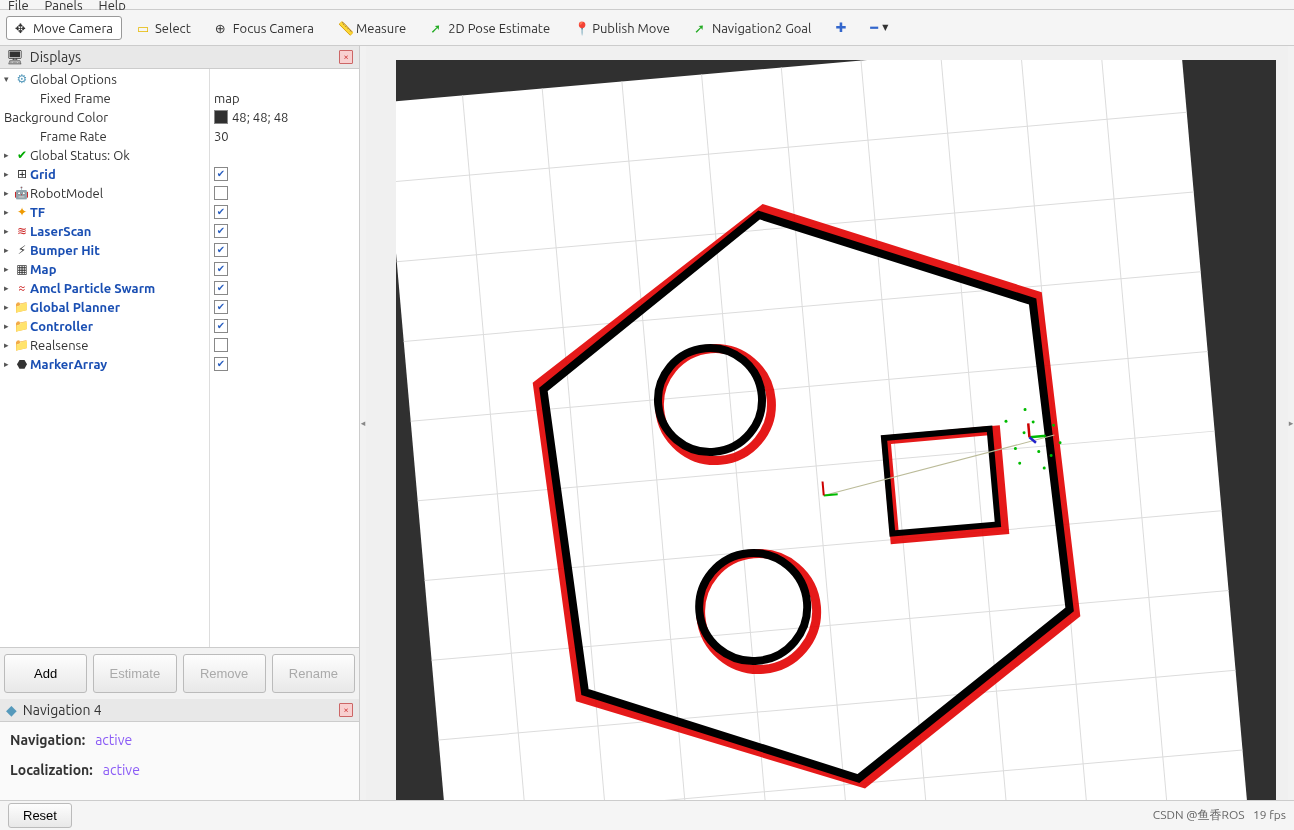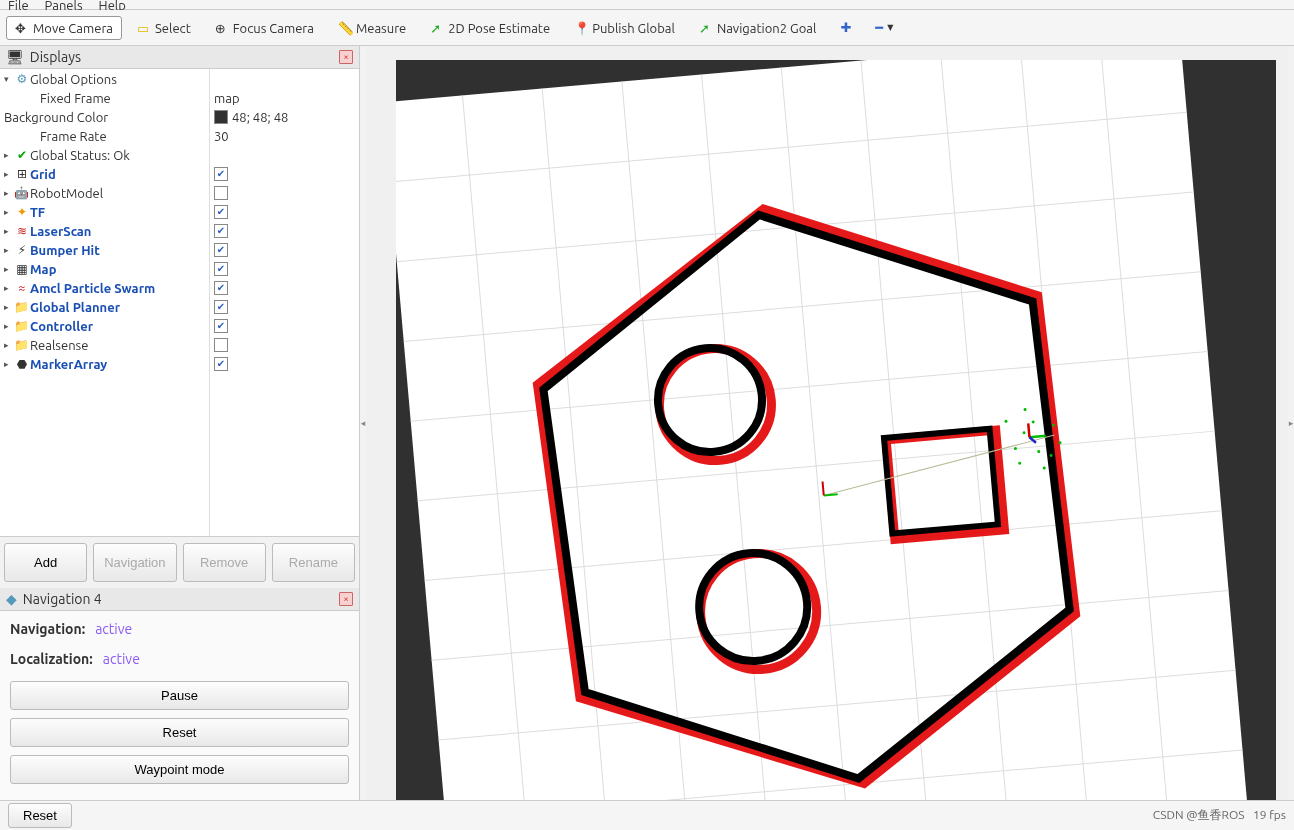--- a/index.html
+++ b/index.html
@@ -78,21 +78,21 @@
     <div class="tool">
       <span class="tool-icon" style="color:#c09020;">📏</span>
       <span>Measure</span>
     </div>
     <div class="tool">
       <span class="tool-icon" style="color:#2a2;">➚</span>
       <span>2D Pose Estimate</span>
     </div>
     <div class="tool">
       <span class="tool-icon" style="color:#c22;">📍</span>
-      <span>Publish Global</span>
+      <span>Publish Move</span>
     </div>
     <div class="tool">
       <span class="tool-icon" style="color:#2a2;">➚</span>
       <span>Navigation2 Goal</span>
     </div>
     <div class="tool">
         <span style="color:#36c;">✚</span>
       </div>
     <div class="tool">
         <span style="color:#36c;">━</span>
@@ -223,44 +223,39 @@
           <div class="val-row">
               <span class="chk"></span>
             </div>
           <div class="val-row">
               <span class="chk">✔</span>
             </div>
         </div>
       </div>
       <div class="btnrow">
         <button>Add</button>
-        <button disabled="">Navigation</button>
+        <button disabled="">Estimate</button>
         <button disabled="">Remove</button>
         <button disabled="">Rename</button>
       </div>
 
       <div class="panel-header">
         <span style="color:#59b;">◆</span>
         <span>Navigation 4</span>
         <span class="close">×</span>
       </div>
       <div class="navpanel">
         <div class="row">
             <span class="lbl">Navigation:</span>
             <span class="val">active</span>
           </div>
         <div class="row">
             <span class="lbl">Localization:</span>
             <span class="val">active</span>
           </div>
-        <div class="navbtns">
-          <button>Pause</button>
-          <button>Reset</button>
-          <button>Waypoint mode</button>
-        </div>
       </div>
     </div>
 
     <div class="splitter">◂</div>
 
     <div class="viewport">
       <div class="view3d">
         <svg width="100%" height="100%" viewBox="0 0 880 735">
           <g transform="translate(60,30) rotate(-5 400 370)">
             <rect x="-40" y="-30" width="800" height="790" fill="#fff"></rect>

